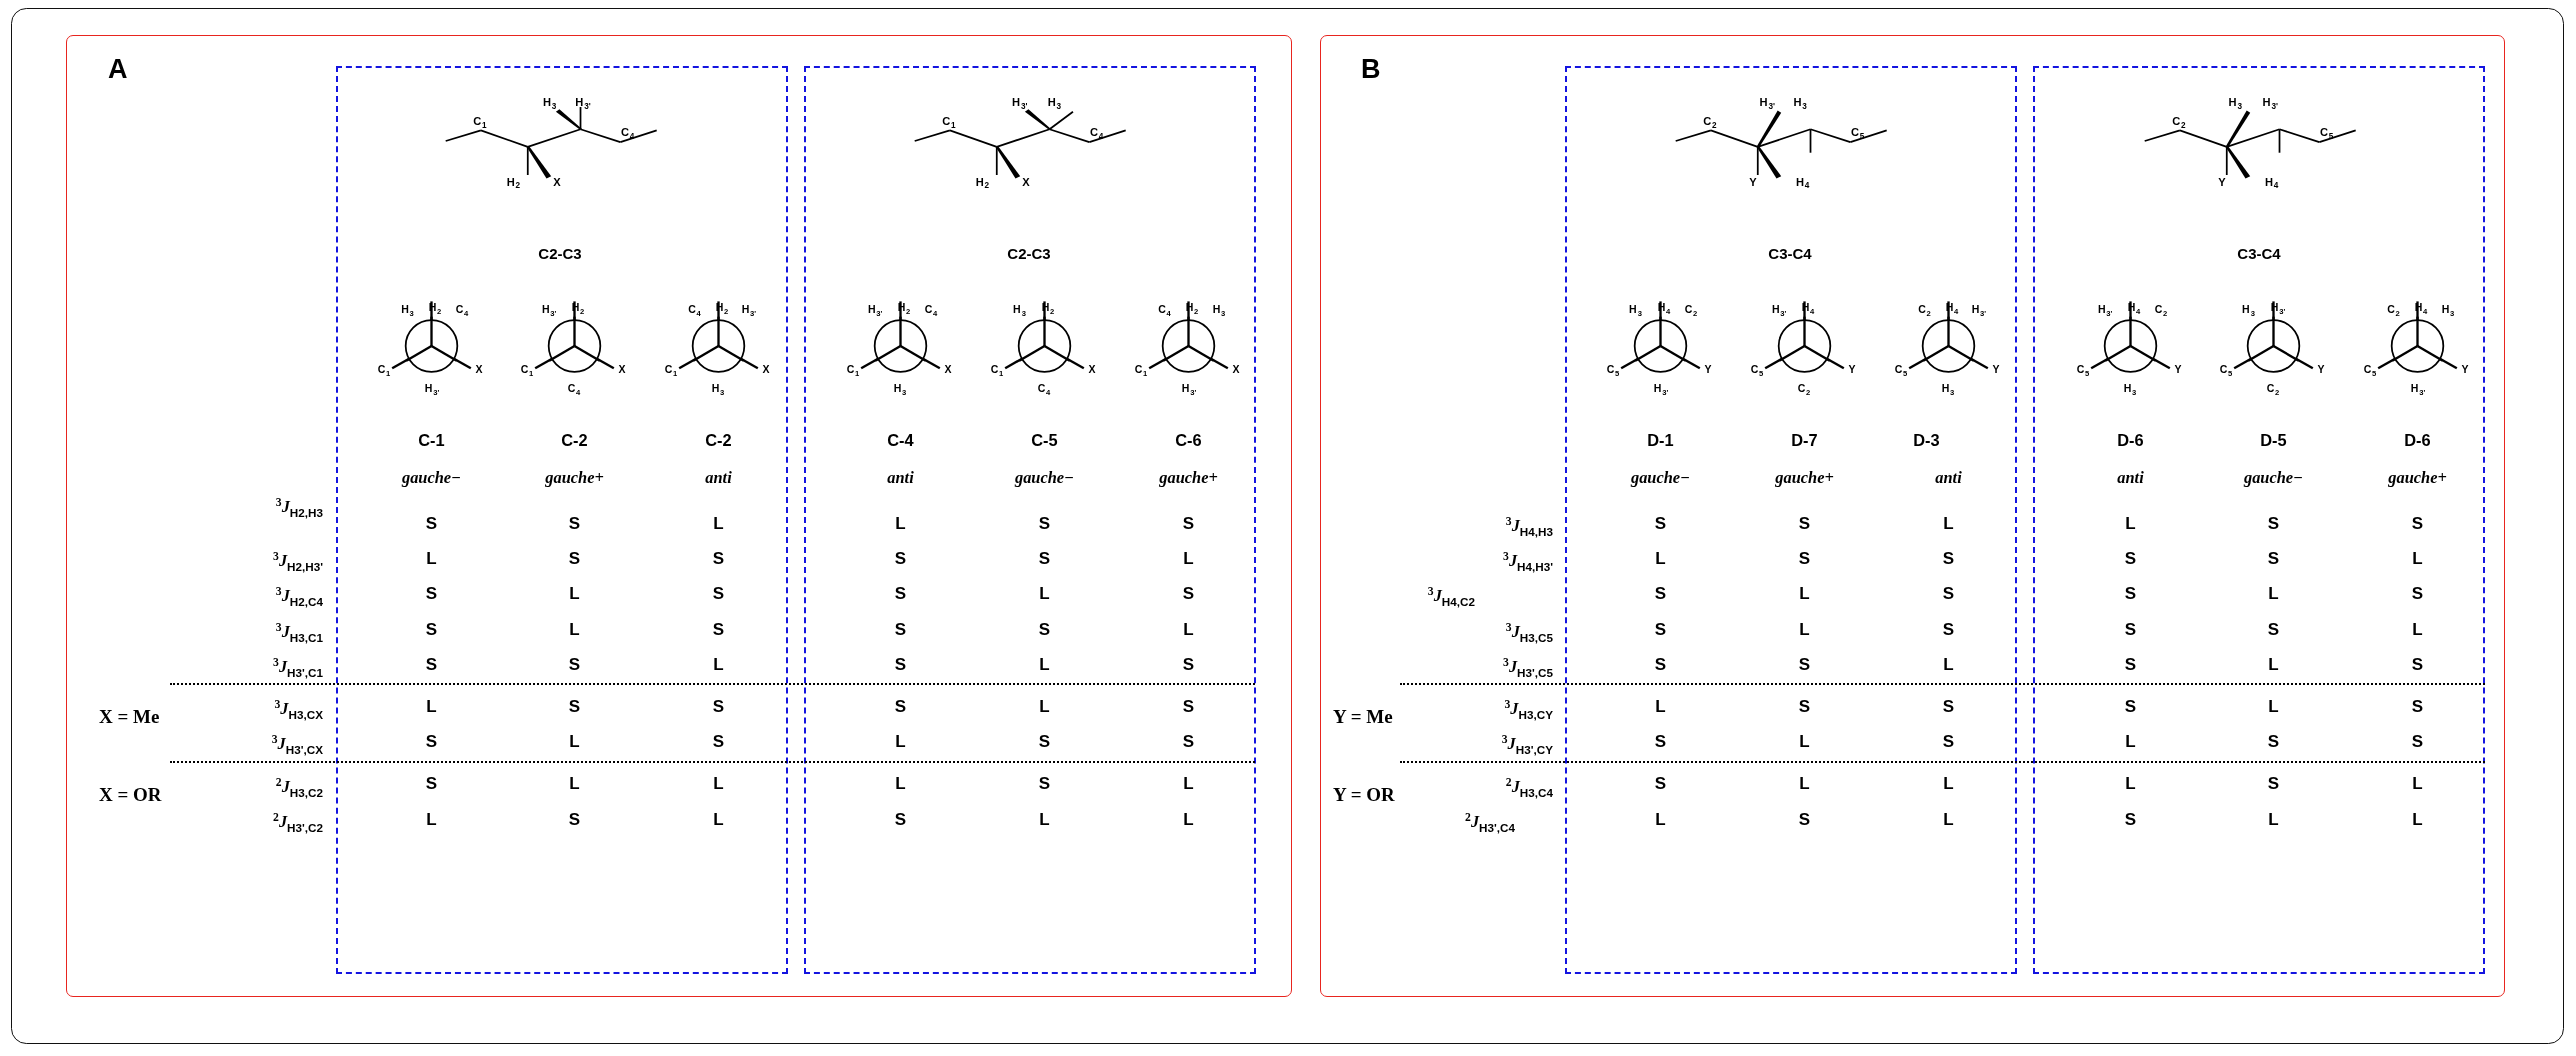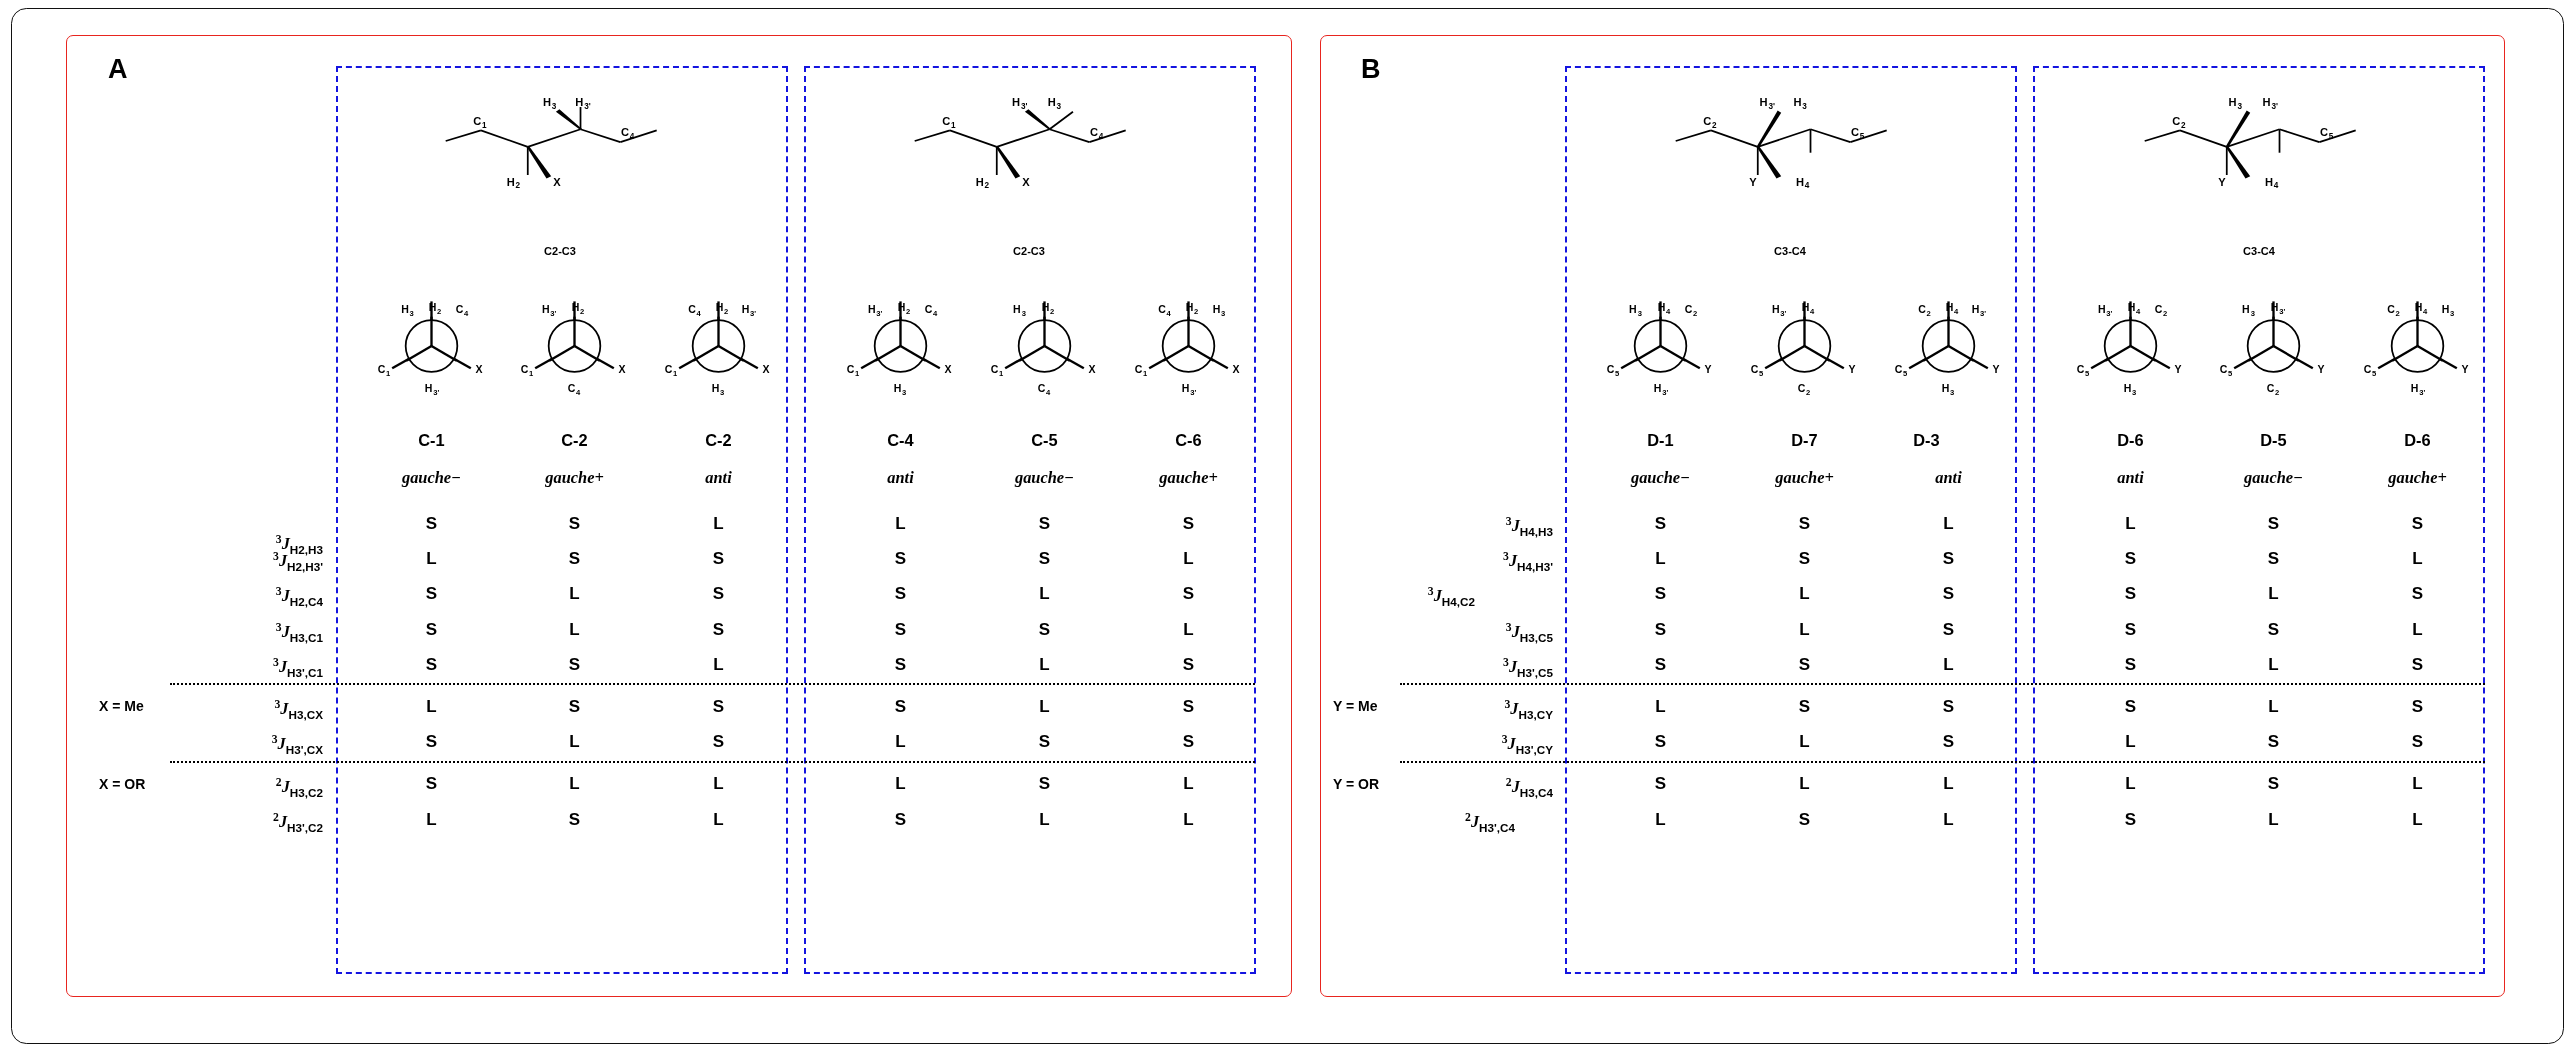--- a/index.html
+++ b/index.html
@@ -5,27 +5,27 @@
   html,body{margin:0;padding:0;background:#ffffff;}
   body{font-family:"Liberation Serif", serif;color:#000;}
   .page{position:relative;width:2576px;height:1057px;background:#ffffff;box-sizing:border-box;}
   .outer-frame{position:absolute;left:10.6px;top:8.2px;width:2553px;height:1036px;border:1.8px solid #111;border-radius:15.3px;box-sizing:border-box;background:#fff;}
   .panel{position:absolute;top:35px;height:962px;border:1.8px solid #e8251f;border-radius:7px;box-sizing:border-box;background:#fff;}
   #panelA{left:66px;width:1226px;}
   #panelB{left:1320px;width:1185px;}
   .panel-letter{position:absolute;font-family:"Liberation Sans",sans-serif;font-weight:bold;font-size:27px;letter-spacing:0.3px;}
   .dashbox{position:absolute;border:2.3px dashed #1414e0;box-sizing:border-box;}
   .col-hdr{position:absolute;text-align:center;font-family:Liberation Sans, sans-serif;font-weight:bold;font-size:16.4px;}
-  .bondlabel{position:absolute;text-align:center;font-family:"Liberation Sans",sans-serif;font-weight:bold;font-size:11px;}
+  .bondlabel{position:absolute;text-align:center;font-family:"Liberation Sans",sans-serif;font-weight:bold;font-size:15px;}
   .confname{position:absolute;text-align:center;font-family:"Liberation Serif",serif;font-weight:bold;font-style:italic;font-size:16.4px;}
   .rowlabel{position:absolute;text-align:right;font-family:"Liberation Serif",serif;font-size:16.4px;font-weight:bold;white-space:nowrap;}
   .rowlabel sup{font-size:11.7px;vertical-align:super;}
   .rowlabel sub{font-size:11.7px;vertical-align:sub;font-family:"Liberation Sans",sans-serif;}
   .cell{position:absolute;text-align:center;font-family:"Liberation Sans",sans-serif;font-weight:bold;font-size:17px;}
-  .grouplabel{position:absolute;font-family:Liberation Sans, sans-serif;font-weight:bold;font-size:14px;white-space:nowrap;}
+  .grouplabel{position:absolute;font-family:Liberation Serif, serif;font-weight:bold;font-size:19px;white-space:nowrap;margin-top:8px;}
   .dotsep{position:absolute;height:0;border-top:2.9px dotted #000;}
   .sawhorse,.newman{position:absolute;}
   .lbl{font-family:"Liberation Sans",sans-serif;font-size:19px;font-weight:bold;}
   .lbl-n{font-family:"Liberation Sans",sans-serif;font-size:18px;font-weight:bold;}
 </style>
 </head>
 <body>
 
 <div class="page">
   <div class="outer-frame"></div>
@@ -230,21 +230,21 @@
   <div class="col-hdr" style="left:977px;top:431px;width:135px;">C-5</div>
   <div class="col-hdr" style="left:1121px;top:431px;width:135px;">C-6</div>
 
   <div class="confname" style="left:364px;top:468px;width:135px;">gauche−</div>
   <div class="confname" style="left:507px;top:468px;width:135px;">gauche+</div>
   <div class="confname" style="left:651px;top:468px;width:135px;">anti</div>
   <div class="confname" style="left:833px;top:468px;width:135px;">anti</div>
   <div class="confname" style="left:977px;top:468px;width:135px;">gauche−</div>
   <div class="confname" style="left:1121px;top:468px;width:135px;">gauche+</div>
 
-  <div class="rowlabel" style="left:176px;top:533px;width:147px;"><sup>3</sup><i>J</i><sub>H2,H3</sub></div>
+  <div class="rowlabel" style="left:176px;top:496px;width:147px;"><sup>3</sup><i>J</i><sub>H2,H3</sub></div>
   <div class="rowlabel" style="left:176px;top:550px;width:147px;"><sup>3</sup><i>J</i><sub>H2,H3'</sub></div>
   <div class="rowlabel" style="left:176px;top:585px;width:147px;"><sup>3</sup><i>J</i><sub>H2,C4</sub></div>
   <div class="rowlabel" style="left:176px;top:621px;width:147px;"><sup>3</sup><i>J</i><sub>H3,C1</sub></div>
   <div class="rowlabel" style="left:176px;top:656px;width:147px;"><sup>3</sup><i>J</i><sub>H3',C1</sub></div>
   <div class="rowlabel" style="left:176px;top:698px;width:147px;"><sup>3</sup><i>J</i><sub>H3,CX</sub></div>
   <div class="rowlabel" style="left:176px;top:733px;width:147px;"><sup>3</sup><i>J</i><sub>H3',CX</sub></div>
   <div class="rowlabel" style="left:176px;top:776px;width:147px;"><sup>2</sup><i>J</i><sub>H3,C2</sub></div>
   <div class="rowlabel" style="left:176px;top:811px;width:147px;"><sup>2</sup><i>J</i><sub>H3',C2</sub></div>
 
   <div class="grouplabel" style="left:99px;top:698px;">X = Me</div>

